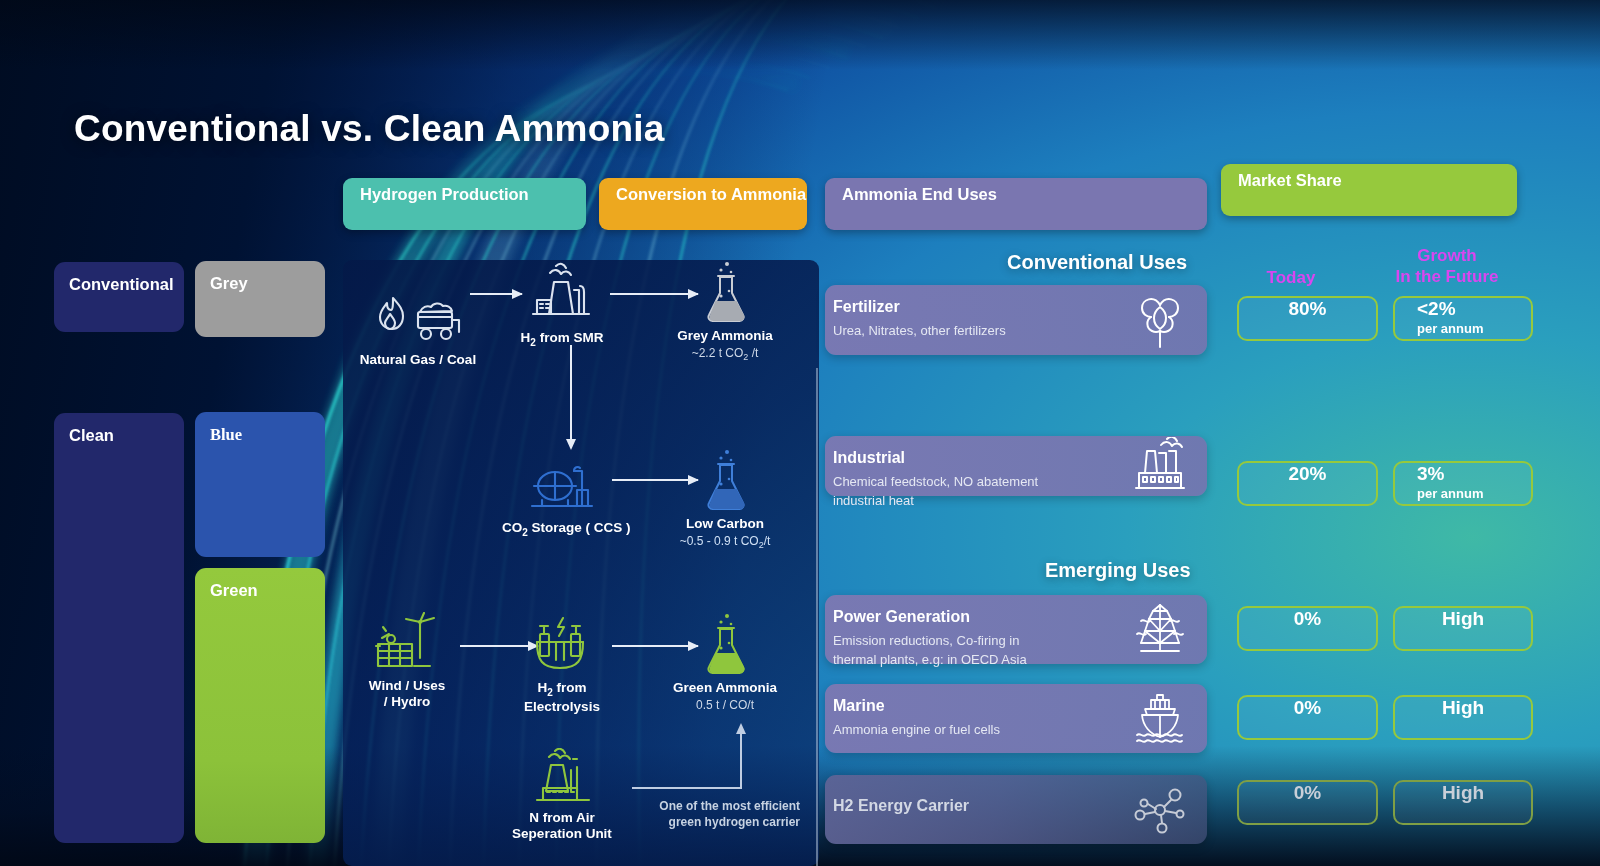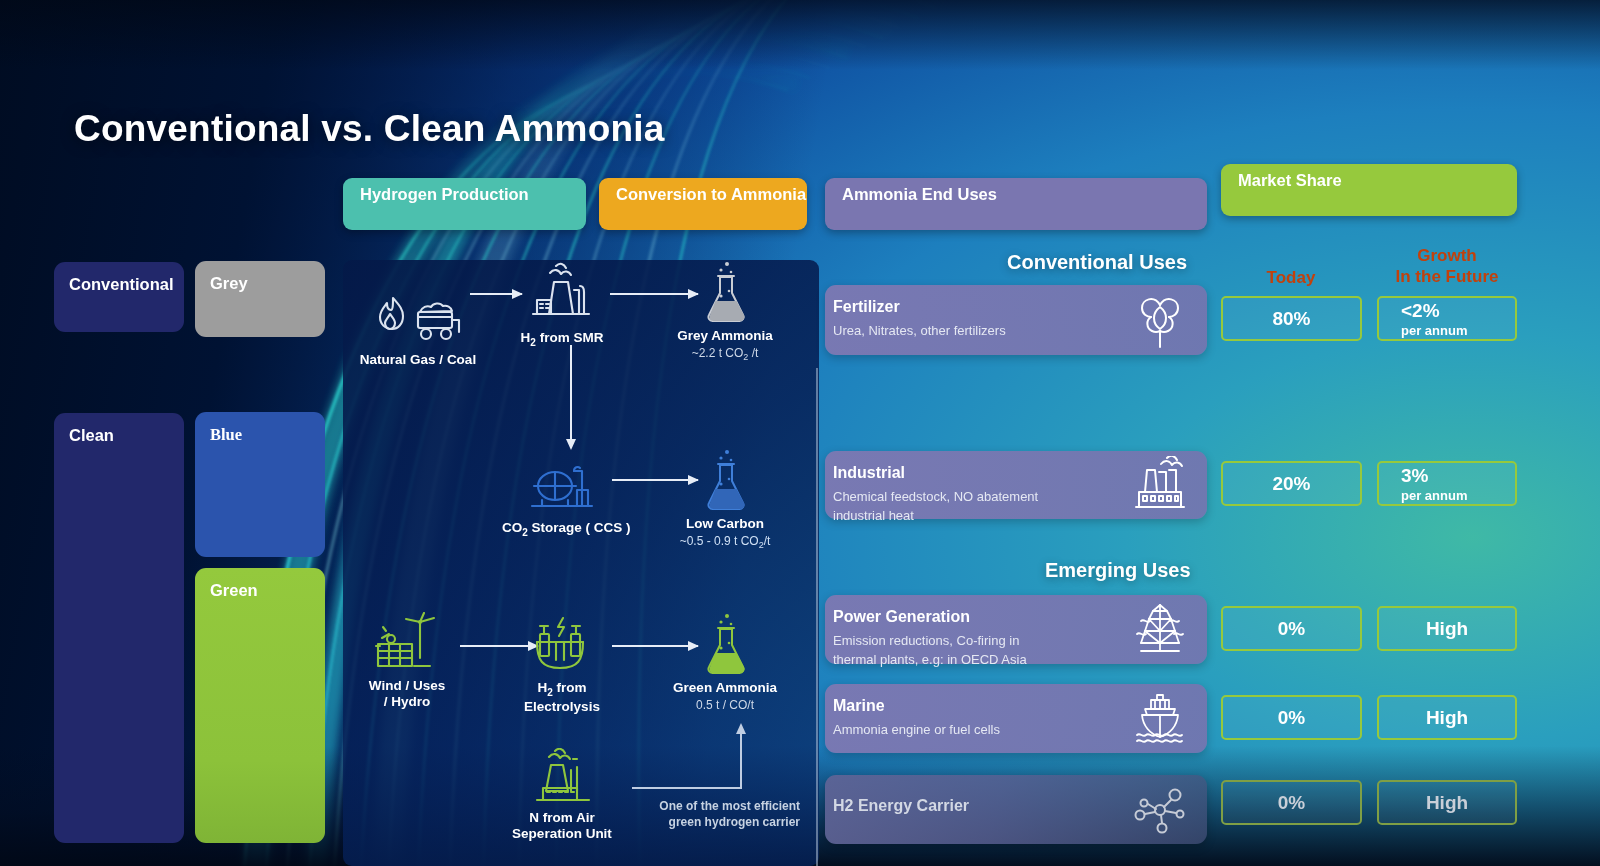--- a/index.html
+++ b/index.html
@@ -94,26 +94,26 @@
     box-sizing:border-box;padding:13px 0 0 8px;
   }
   .usecard.dim{
     background:linear-gradient(100deg, rgba(96,100,150,.92) 0%, rgba(92,96,146,.8) 45%, rgba(72,82,124,.68) 100%);
   }
   .usecard .uc-title{font-size:16px;font-weight:bold;color:#ffffff;}
   .usecard.dim .uc-title{color:#d3d8e4;font-weight:600;}
   .usecard .uc-desc{margin-top:6px;font-size:13px;color:#e5e8f3;line-height:1.45;}
   .usecard .uc-ico{position:absolute;right:18px;top:50%;transform:translateY(-50%);width:58px;height:58px;}
 
-  .mcolhead{position:absolute;color:#c2410c;font-size:17px;font-weight:600;text-align:center;line-height:1.22;}
+  .mcolhead{position:absolute;color:#d946ef;font-size:17px;font-weight:600;text-align:center;line-height:1.22;}
 
   .mbox{
-    position:absolute;border:2px solid #96c93d;border-radius:5px;
+    position:absolute;border:2px solid #96c93d;border-radius:10px;
     box-sizing:border-box;display:flex;flex-direction:column;
-    align-items:center;justify-content:center;background:rgba(255,255,255,.045);
+    align-items:center;background:rgba(255,255,255,.045);margin-left:16px;
   }
   .mbox .mv{font-size:19px;font-weight:bold;color:#ffffff;}
   .mbox .ms{font-size:13px;font-weight:bold;color:#ffffff;margin-top:1px;}
   .mbox.dim .mv,.mbox.dim .ms{color:#c9cfd8;}
   .mbox.dim{border-color:#7f9f45;}
   .mbox.left{align-items:flex-start;padding-left:22px;}
 </style>
 </head>
 <body>
 
@@ -391,21 +391,21 @@
     </div>
   </div>
   <div class="mbox" style="left:1221px;top:296px;width:141px;height:45px;">
     <div class="mv">80%</div>
   </div>
   <div class="mbox left" style="left:1377px;top:296px;width:140px;height:45px;">
     <div class="mv">&lt;2%</div>
     <div class="ms">per annum</div>
   </div>
 
-  <div class="usecard" style="top:451px;height:68px;">
+  <div class="usecard" style="top:436px;height:60px;">
     <div class="uc-title">Industrial</div>
     <div class="uc-desc" style="white-space:pre-line;">Chemical feedstock, NO abatement
 industrial heat</div>
     <div class="uc-ico">
       <svg width="58" height="58" viewBox="0 0 58 58" fill="none" stroke="#ffffff" stroke-width="2" stroke-linecap="round" stroke-linejoin="round">
         <path d="M30 8 c4-5 9-3 11 1 3-4 8-3 10 1"></path>
         <path d="M36 2 c4-4 8-2 10 2"></path>
         <path d="M16 14 h8 l2 22 h-12z"></path>
         <path d="M28 16 h7 v20 h-7"></path>
         <path d="M38 14 h7 v22"></path>

